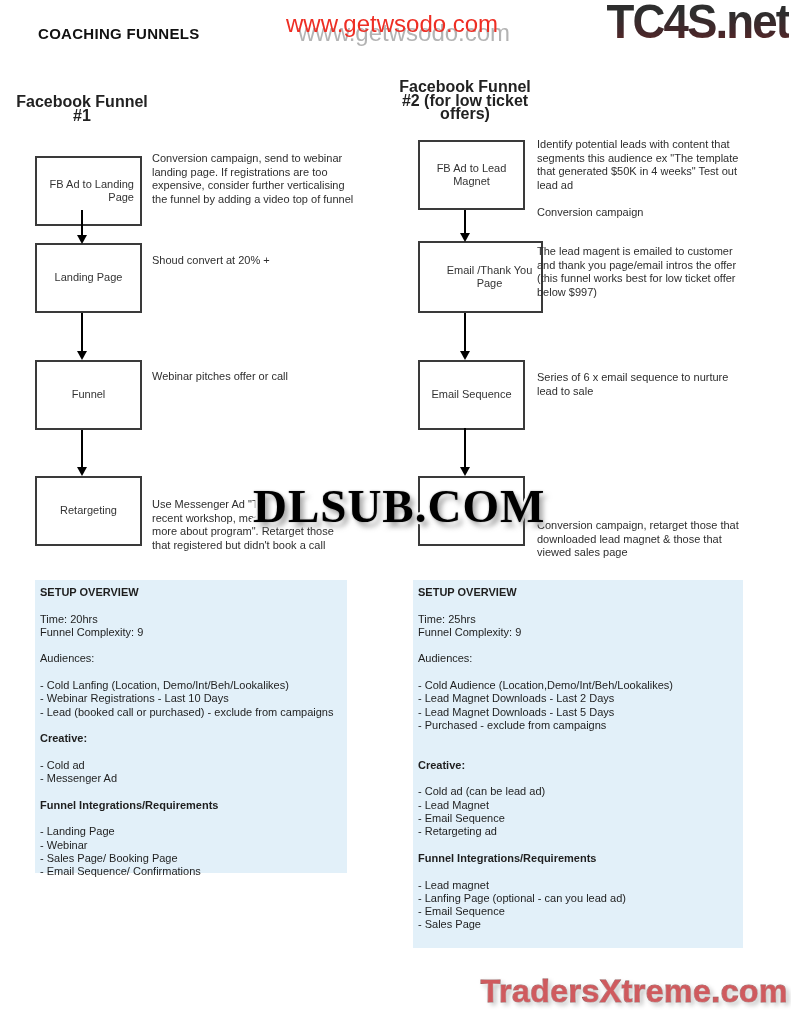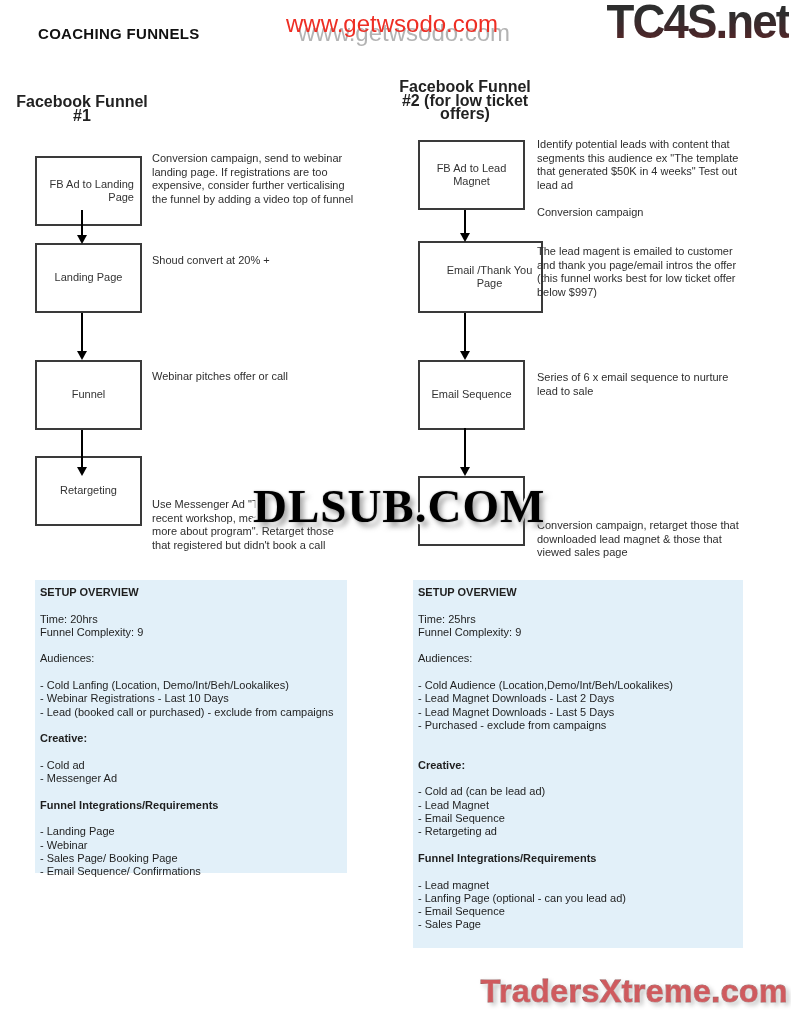--- a/index.html
+++ b/index.html
@@ -74,21 +74,21 @@
   <div class="fbox" style="left:35px;top:243px;">Landing Page</div>
   <div class="arrow" style="left:76px;top:313px;">
     <div class="shaft" style="height:39px;"></div>
       <div class="head" style="top:38px;"></div>
   </div>
   <div class="fbox" style="left:35px;top:360px;">Funnel</div>
   <div class="arrow" style="left:76px;top:430px;">
     <div class="shaft" style="height:38px;"></div>
       <div class="head" style="top:37px;"></div>
   </div>
-  <div class="fbox" style="left:35px;top:456px;">Retargeting</div>
+  <div class="fbox" style="left:35px;top:476px;">Retargeting</div>
 
   <div class="note" style="left:152px;top:152px;width:220px;">Conversion campaign, send to webinar
 landing page. If registrations are too
 expensive, consider further verticalising
 the funnel by adding a video top of funnel</div>
   <div class="note" style="left:152px;top:254px;width:220px;">Shoud convert at 20% +</div>
   <div class="note" style="left:152px;top:370px;width:220px;">Webinar pitches offer or call</div>
   <div class="note" style="left:152px;top:498px;width:220px;">Use Messenger Ad "Th
 recent workshop, mes
 more about program". Retarget those

